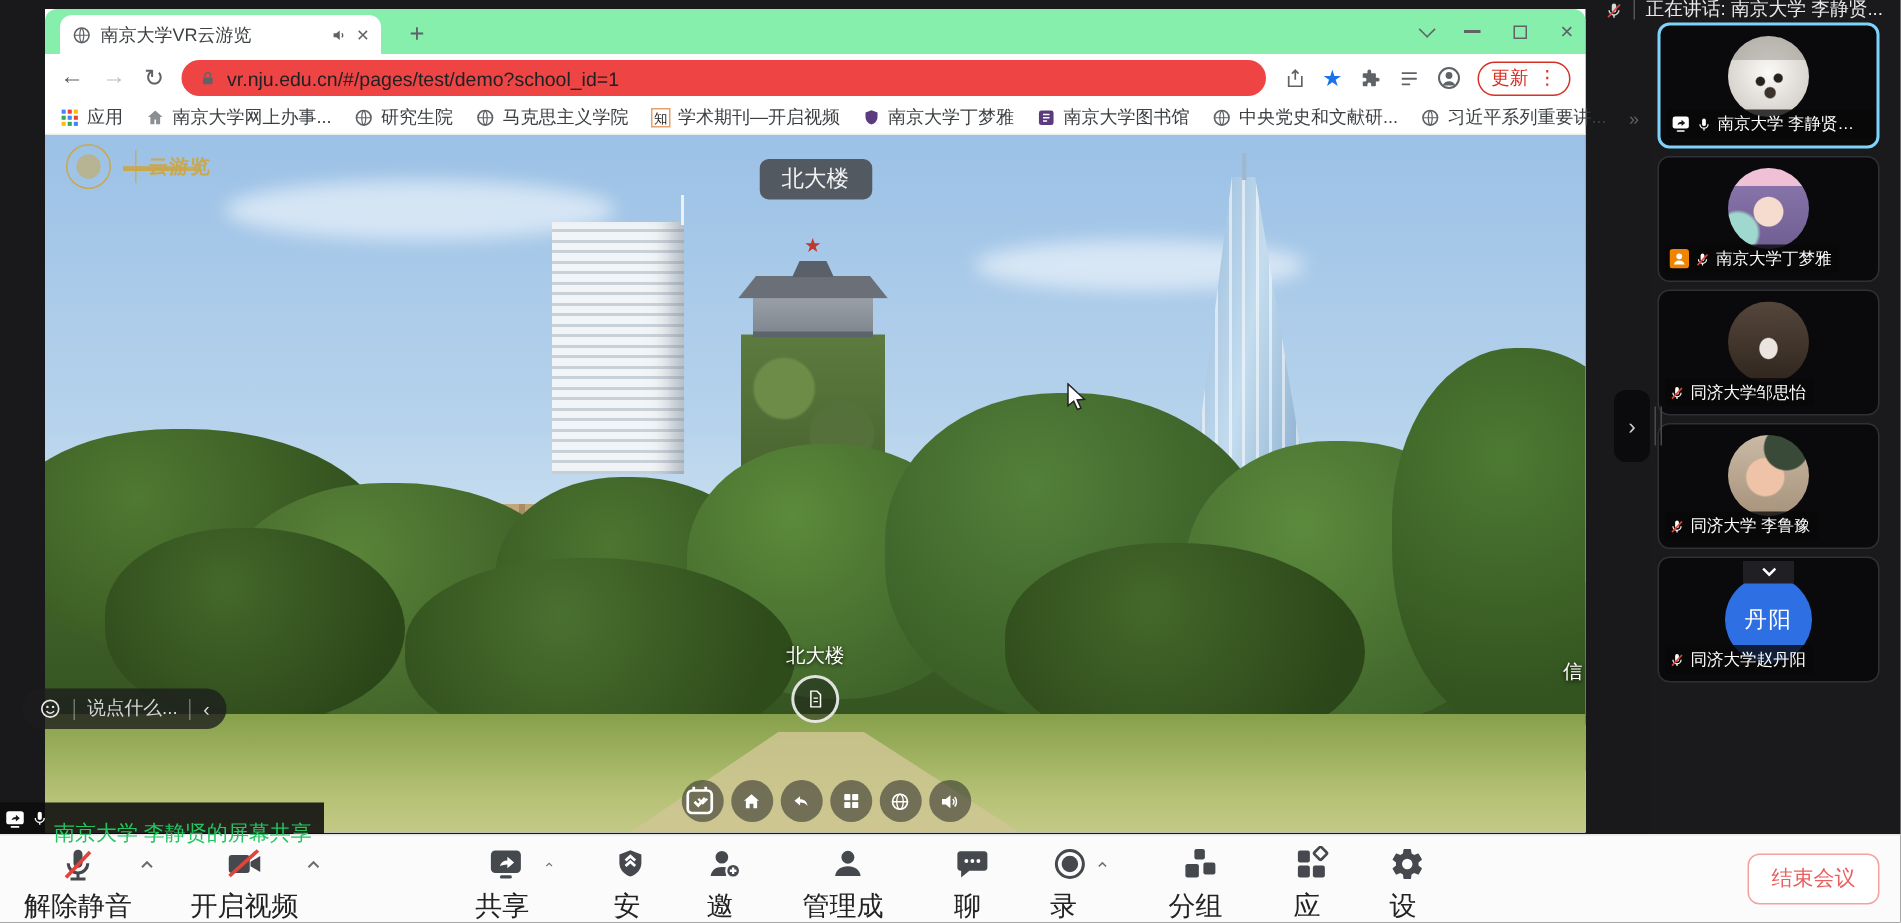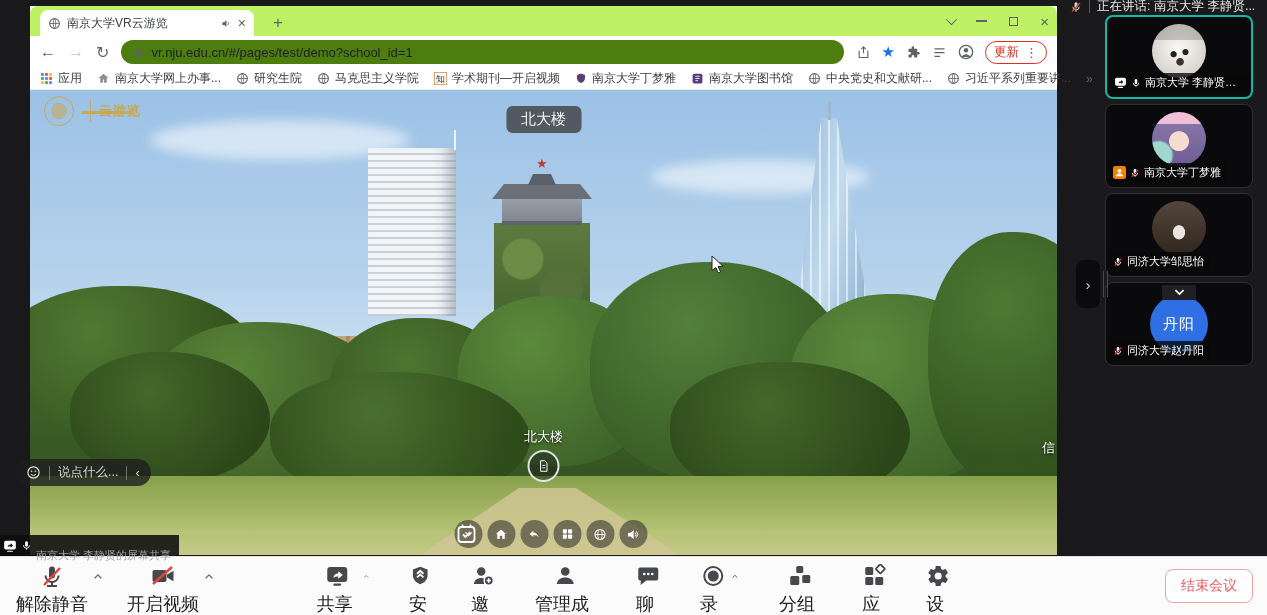--- a/index.html
+++ b/index.html
@@ -3,38 +3,38 @@
 <meta charset="utf-8">
 <style>
   * { margin:0; padding:0; box-sizing:border-box; }
   html,body { width:1267px; height:615px; }
   body { position:relative; overflow:hidden; background:#19191b;
          font-family:"Liberation Sans","DejaVu Sans",sans-serif; }
   svg { display:block; }
 
   
   .browser { position:absolute; left:30px; top:6px; width:1027px; height:549px; background:#fff; }
-  .tabstrip { position:relative; height:30px; background:#bef264; border-radius:8px 8px 0 0; }
+  .tabstrip { position:relative; height:30px; background:#86efac; border-radius:8px 8px 0 0; }
   .tab { position:absolute; left:10px; top:4px; width:214px; height:26px; background:#fff;
          border-radius:8px 8px 0 0; display:flex; align-items:center; gap:6px; padding:0 8px; }
   .tab-title { flex:1; font-size:12px; color:#3c4043; white-space:nowrap; overflow:hidden; }
   .tab-close { color:#5f6368; font-size:14px; line-height:1; cursor:default; }
   .newtab { position:absolute; left:236px; top:6px; width:24px; height:24px; text-align:center;
             color:#5f6368; font-size:17px; line-height:22px; }
   .wincontrols { position:absolute; right:8px; top:0; height:30px; display:flex; align-items:center; gap:22px; color:#5f6368; }
   .chev { width:8px; height:8px; border-right:1.5px solid #5f6368; border-bottom:1.5px solid #5f6368;
           transform:rotate(45deg) translateY(-2px); }
   .minbar { width:11px; height:1.5px; background:#5f6368; }
   .restore { width:9px; height:9px; border:1.5px solid #5f6368; }
   .winx { font-size:15px; line-height:1; }
 
   .navbar { height:32px; background:#fff; display:flex; align-items:center; gap:12px; padding:0 10px; }
   .navglyph { font-size:16px; color:#5f6368; }
   .navglyph.dis { color:#bdc1c6; }
-  .addressbar { flex:1; height:24px; background:#4d7c0f; border-radius:13px; display:flex;
+  .addressbar { flex:1; height:24px; background:#ef4444; border-radius:13px; display:flex;
                 align-items:center; gap:7px; padding:0 12px; }
   .url { font-size:13px; color:#202124; white-space:nowrap; }
   .nav-right { display:flex; align-items:center; gap:11px; }
   .star { color:#1a73e8; font-size:15px; }
   .updatepill { display:flex; align-items:center; gap:6px; border:1.5px solid #d93025; border-radius:14px;
                 padding:2px 8px; color:#d93025; font-size:12.5px; }
   .reddots { color:#d93025; font-size:13px; }
 
   .bookmarks { height:22px; background:#fff; display:flex; align-items:center; gap:15px; padding:0 10px;
                font-size:12px; color:#3c4043; border-bottom:1px solid #ebebeb; }
@@ -108,35 +108,35 @@
 
   
   .chatbar { position:absolute; left:15px; top:459px; height:27px; border-radius:14px;
       background:rgba(28,28,30,.78); display:flex; align-items:center; gap:8px; padding:0 11px; z-index:30; }
   .chat-sep { width:1px; height:14px; background:rgba(255,255,255,.35); }
   .chat-text { color:#d6d6d6; font-size:12.5px; }
   .chat-arrow { color:#d6d6d6; font-size:13px; }
 
   .sharebanner { position:absolute; left:0; top:535px; height:21px; background:rgba(12,12,12,.88);
       display:flex; align-items:center; gap:4px; padding:0 8px 0 3px; z-index:30; }
-  .sharebanner span { color:#a3a3a3; font-size:11px; white-space:nowrap;margin-top:20px; }
+  .sharebanner span { color:#22c55e; font-size:14px; white-space:nowrap;margin-top:20px; }
 
   .speakbanner { position:absolute; left:1070px; top:-4px; height:21px; display:flex; align-items:center;
       gap:7px; z-index:40; }
   .speak-sep { width:1px; height:13px; background:#555; }
   .speak-text { color:#e8e8e8; font-size:12.5px; white-space:nowrap; }
 
   .cursor { position:absolute; left:711px; top:255px; z-index:60; }
 
   
   .panel { position:absolute; left:1100px; top:0; width:167px; height:556px; background:#1a1a1c;
       padding:15px 0 0 5px; }
   .tile { position:relative; width:148px; height:84px; margin-bottom:5px; background:#0a0a0c;
       border:1px solid #303034; border-radius:8px; }
-  .tile.active { border:2px solid #14b8a6; }
+  .tile.active { border:2px solid #7dd3fc; }
   .pav { position:absolute; left:50%; top:7px; transform:translateX(-50%); width:54px; height:54px;
       border-radius:50%; }
   .av-dog { background:
       radial-gradient(circle at 40% 56%,#26221e 0 6%,rgba(0,0,0,0) 8%),
       radial-gradient(circle at 62% 52%,#26221e 0 6%,rgba(0,0,0,0) 8%),
       radial-gradient(circle at 52% 70%,#3b332c 0 7%,rgba(0,0,0,0) 9%),
       linear-gradient(180deg,rgba(140,135,128,.45) 0 30%,rgba(0,0,0,0) 30%),
       radial-gradient(circle at 50% 45%,#fbfaf8,#d6d2cc 72%,#b0aca6); }
   .av-anime { background:
       radial-gradient(circle at 50% 54%,#f6dccf 0 24%,rgba(0,0,0,0) 26%),
@@ -513,20 +513,32 @@
           <rect x="9" y="2.5" width="6" height="12" rx="3" fill="#fff"></rect>
           <path d="M5.5 11.5a6.5 6.5 0 0 0 13 0" fill="none" stroke="#fff" stroke-width="2"></path>
           <path d="M12 18v3.5" stroke="#fff" stroke-width="2"></path>
           <path d="M4 21L20 4" stroke="#e0443a" stroke-width="2.6"></path>
         </svg>
       <span class="pname">同济大学邹思怡</span>
     </div>
   </div>
 
 
+  <div class="tile">
+    <div class="pav av-baby"></div>
+    <div class="namebar">
+      <svg width="10" height="12" viewBox="0 0 24 24">
+          <rect x="9" y="2.5" width="6" height="12" rx="3" fill="#fff"></rect>
+          <path d="M5.5 11.5a6.5 6.5 0 0 0 13 0" fill="none" stroke="#fff" stroke-width="2"></path>
+          <path d="M12 18v3.5" stroke="#fff" stroke-width="2"></path>
+          <path d="M4 21L20 4" stroke="#e0443a" stroke-width="2.6"></path>
+        </svg>
+      <span class="pname">同济大学 李鲁豫</span>
+    </div>
+  </div>
 
   <div class="tile">
     <div class="tile-chevwrap">
         <svg width="13" height="9" viewBox="0 0 16 10">
           <path d="M3 2l5 5 5-5" fill="none" stroke="#fff" stroke-width="2"></path>
         </svg>
       </div>
     <div class="pav av-blue">
         <span>丹阳</span>
       </div>

